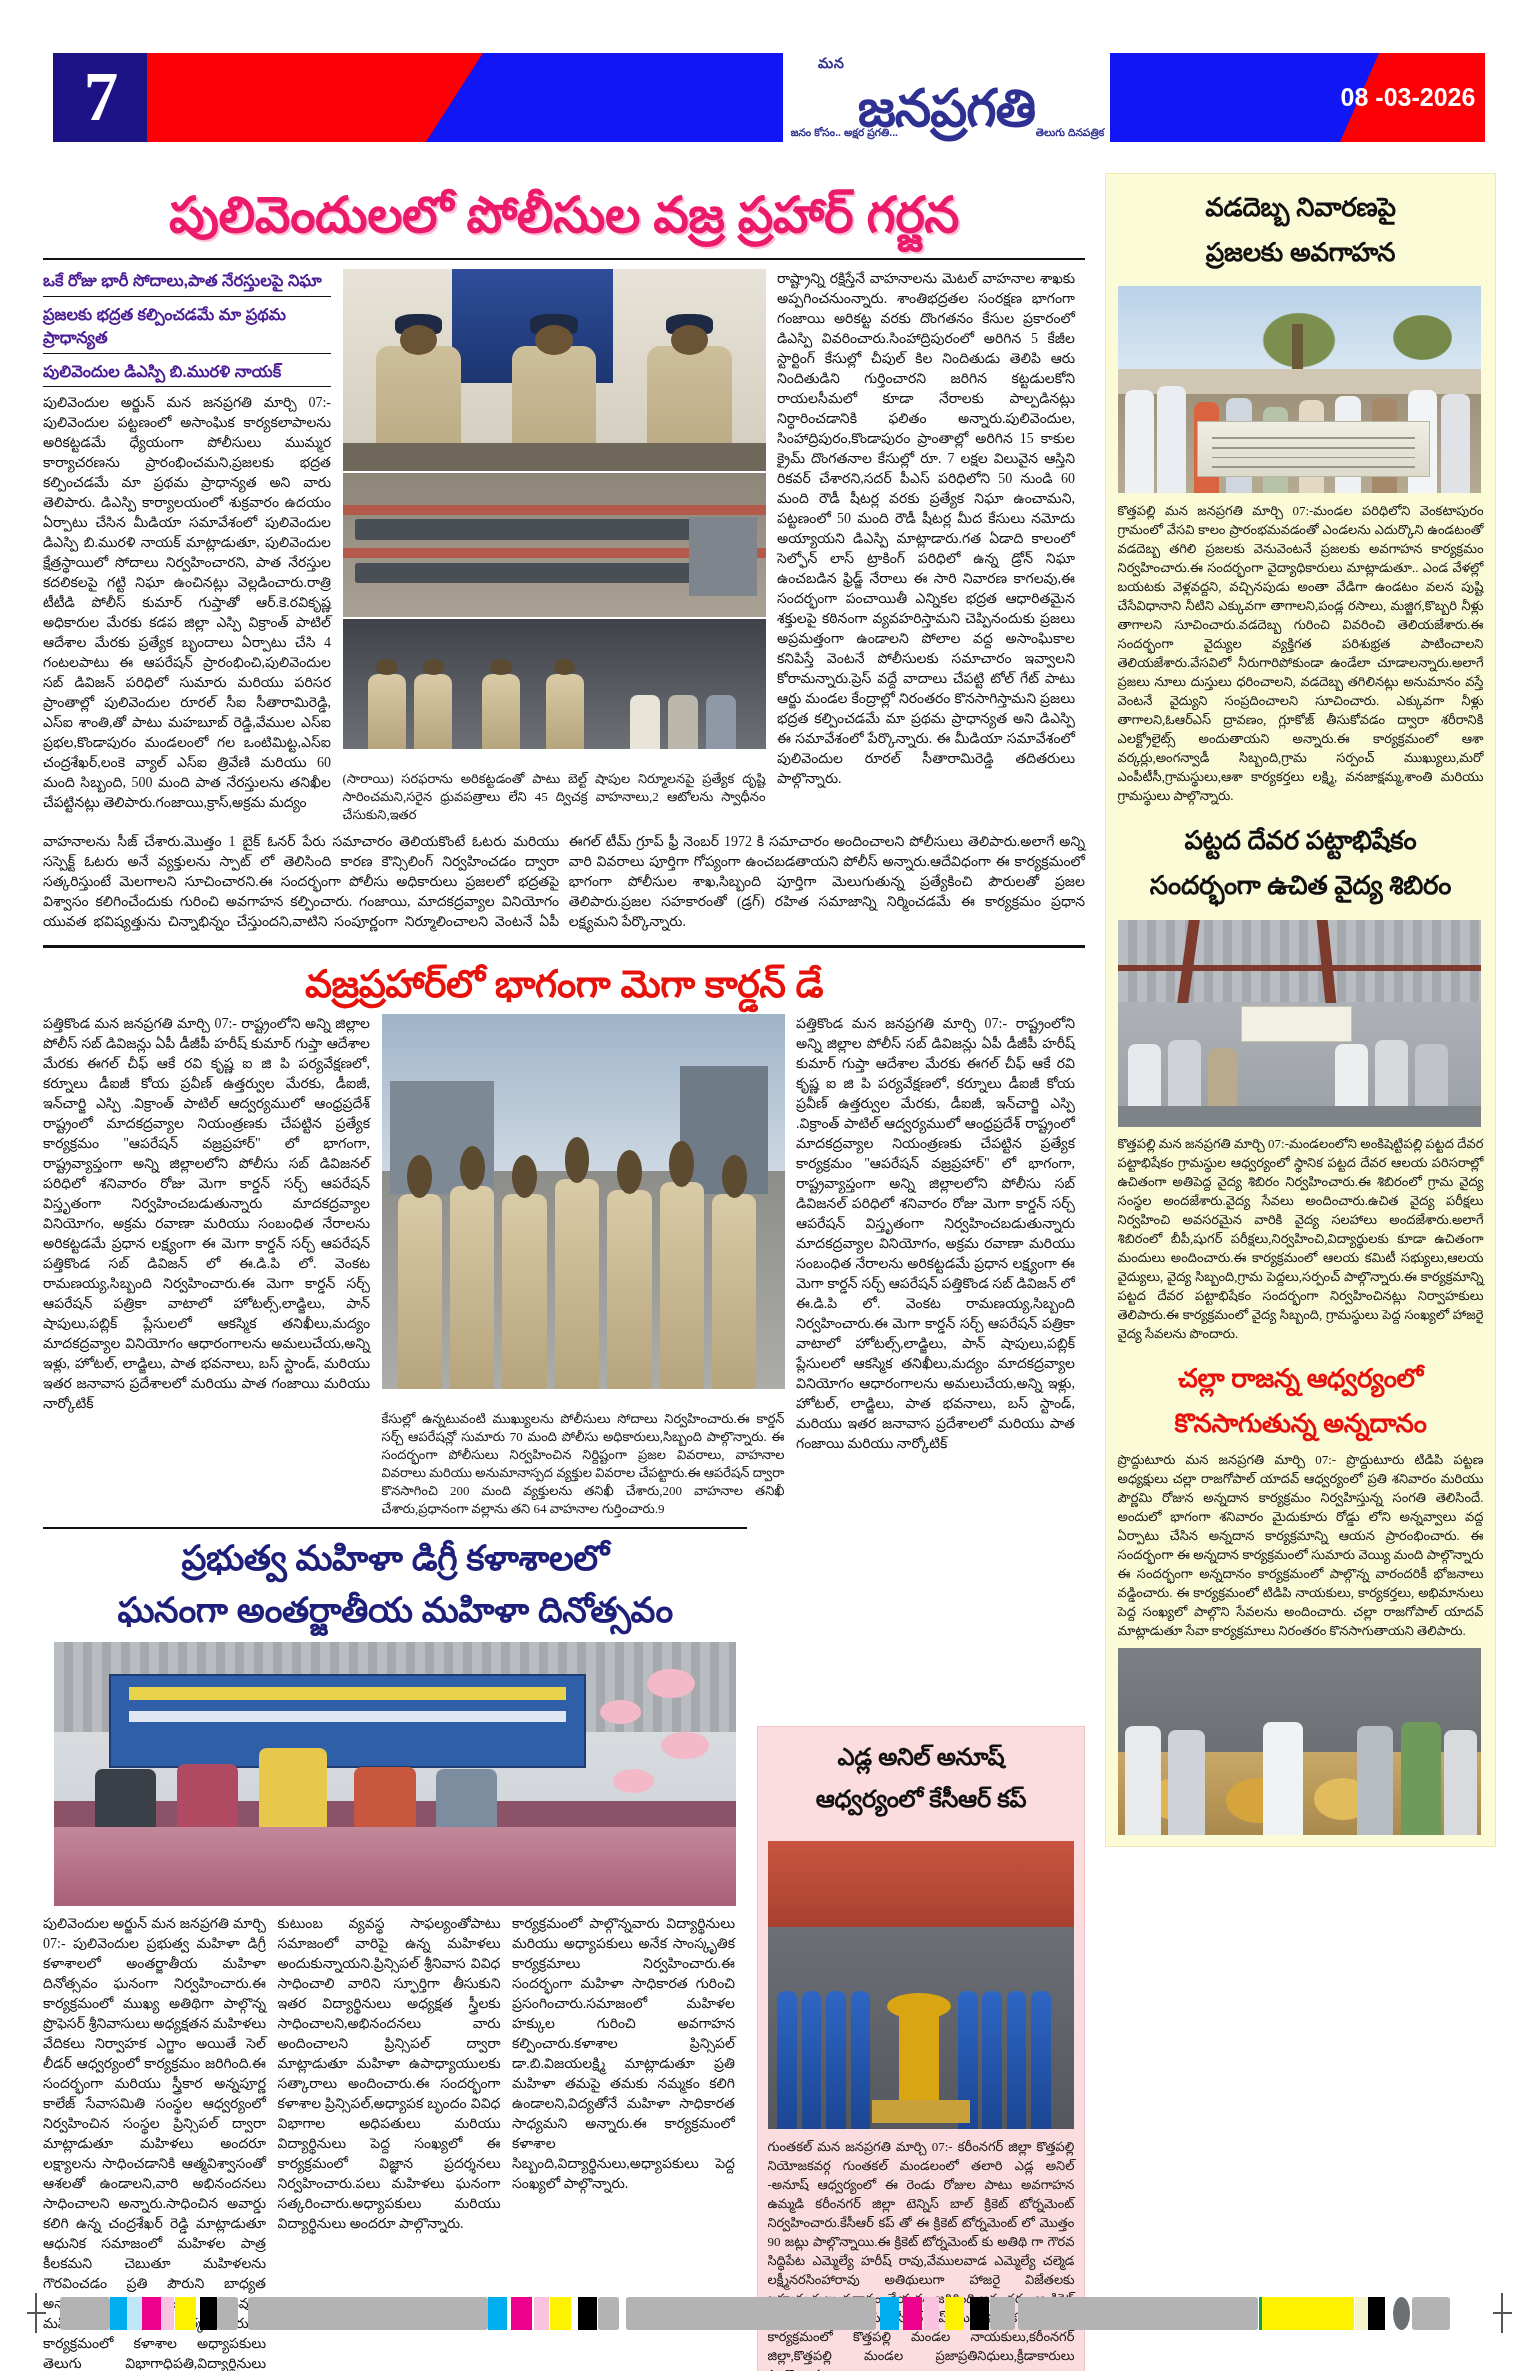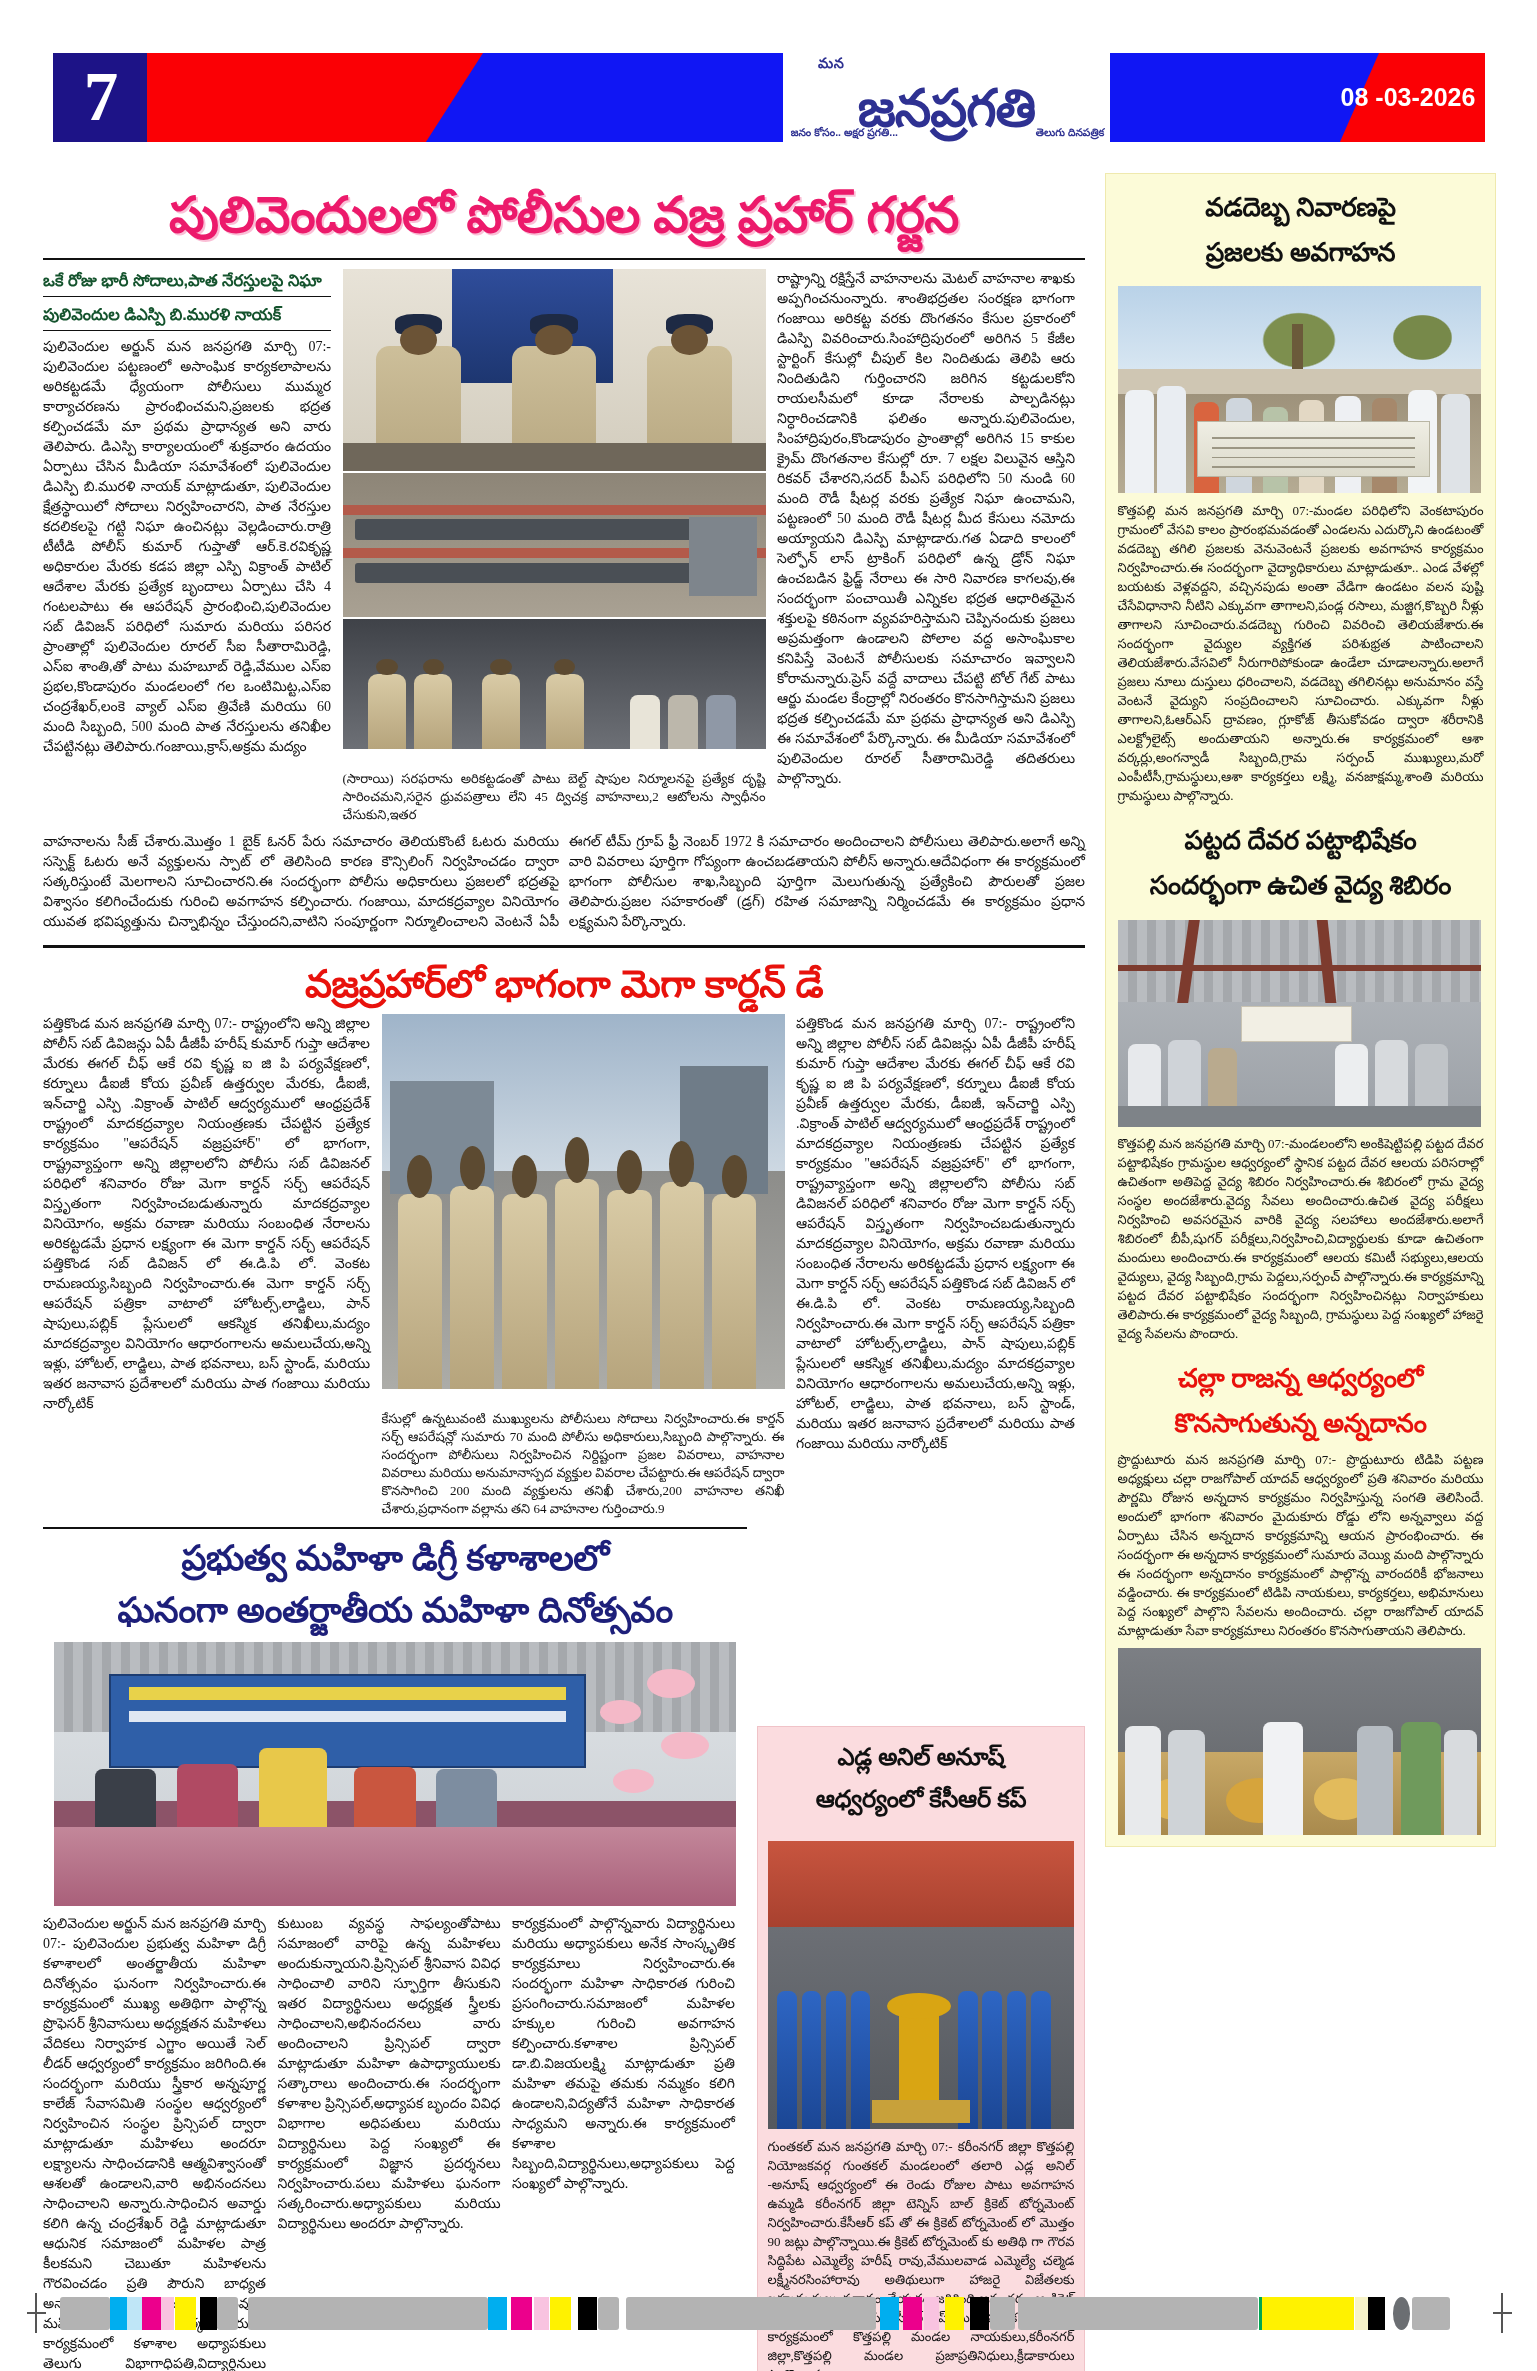--- a/index.html
+++ b/index.html
@@ -48,21 +48,21 @@
     background:#fcfbd8;border:1px solid #efe9ae;}
 
   
   .headline-main{
     font-size:50px;line-height:60px;font-weight:700;color:#ec1a6b;
     text-align:center;letter-spacing:-0.5px;padding:11.5px 0 9.6px;
     text-shadow:1.9px 1.9px 0 rgba(236,26,107,.28);
   }
   .rule-hv{border:0;border-top:2.9px solid #111;margin:3.8px 0 9.6px;}
 
-  .sub-kicker{font-size:16.3px;line-height:23px;color:#14532d;font-weight:600;
+  .sub-kicker{font-size:16.3px;line-height:23px;color:#4c1d95;font-weight:600;
     border-bottom:1.4px solid #111;padding-bottom:3.8px;margin-bottom:5.8px;}
 
   .body-txt{font-size:14px;line-height:20px;color:#111;text-align:justify;
     font-family:"Liberation Serif",serif;hyphens:auto;}
 
   
   .story1{display:flex;gap:11.5px;align-items:flex-start;}
   .s1-c1{width:288px;}
   .s1-c2{width:423px;}
   .s1-c3{width:298px;}
@@ -180,20 +180,21 @@
 
   <div class="col-left">
 
     <div class="headline-main">పులివెందులలో పోలీసుల వజ్ర ప్రహార్ గర్జన</div>
     <hr class="rule-hv">
 
     <div class="story1">
 
       <div class="s1-c1">
         <div class="sub-kicker">ఒకే రోజు భారీ సోదాలు,పాత నేరస్తులపై నిఘా</div>
+        <div class="sub-kicker">ప్రజలకు భద్రత కల్పించడమే మా ప్రథమ ప్రాధాన్యత</div>
         <div class="sub-kicker">పులివెందుల డిఎస్పి బి.మురళి నాయక్</div>
         <div class="body-txt">పులివెందుల అర్జున్ మన జనప్రగతి మార్చి 07:- పులివెందుల పట్టణంలో అసాంఘిక కార్యకలాపాలను అరికట్టడమే ధ్యేయంగా పోలీసులు ముమ్మర కార్యాచరణను ప్రారంభించమని,ప్రజలకు భద్రత కల్పించడమే మా ప్రథమ ప్రాధాన్యత అని వారు తెలిపారు. డిఎస్పి కార్యాలయంలో శుక్రవారం ఉదయం ఏర్పాటు చేసిన మీడియా సమావేశంలో పులివెందుల డిఎస్పి బి.మురళి నాయక్ మాట్లాడుతూ, పులివెందుల క్షేత్రస్థాయిలో సోదాలు నిర్వహించారని, పాత నేరస్తుల కదలికలపై గట్టి నిఘా ఉంచినట్లు వెల్లడించారు.రాత్రి టీటీడి పోలీస్ కుమార్ గుప్తాతో ఆర్.కె.రవికృష్ణ అధికారుల మేరకు కడప జిల్లా ఎస్పి విక్రాంత్ పాటిల్ ఆదేశాల మేరకు ప్రత్యేక బృందాలు ఏర్పాటు చేసి 4 గంటలపాటు ఈ ఆపరేషన్ ప్రారంభించి,పులివెందుల సబ్ డివిజన్ పరిధిలో సుమారు మరియు పరిసర ప్రాంతాల్లో పులివెందుల రూరల్ సీఐ సీతారామిరెడ్డి, ఎస్ఐ శాంతి,తో పాటు మహబూబ్ రెడ్డి,వేముల ఎస్ఐ ప్రభల,కొండాపురం మండలంలో గల ఒంటిమిట్ట,ఎస్ఐ చంద్రశేఖర్,లంకె వ్యాల్ ఎస్ఐ త్రివేణి మరియు 60 మంది సిబ్బంది, 500 మంది పాత నేరస్తులను తనిఖీల చేపట్టినట్లు తెలిపారు.గంజాయి,క్రాస్,అక్రమ మద్యం</div>
       </div>
 
       <div class="s1-c2">
 
         <div class="photo" style="width:423px;height:202px">
           <div class="pa">
             <div class="ofc-wall"></div>
             <div class="ofc-blue"></div>

